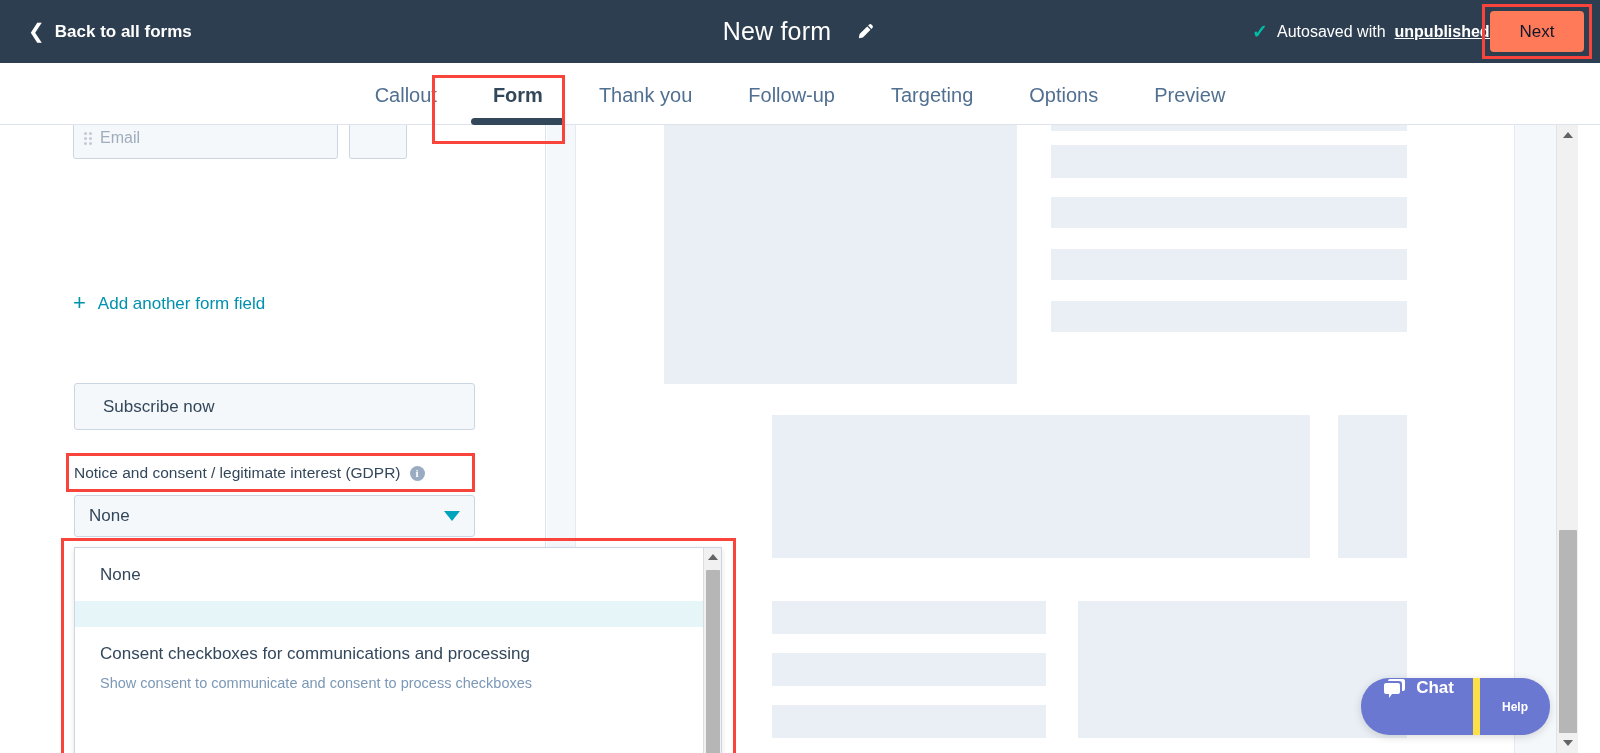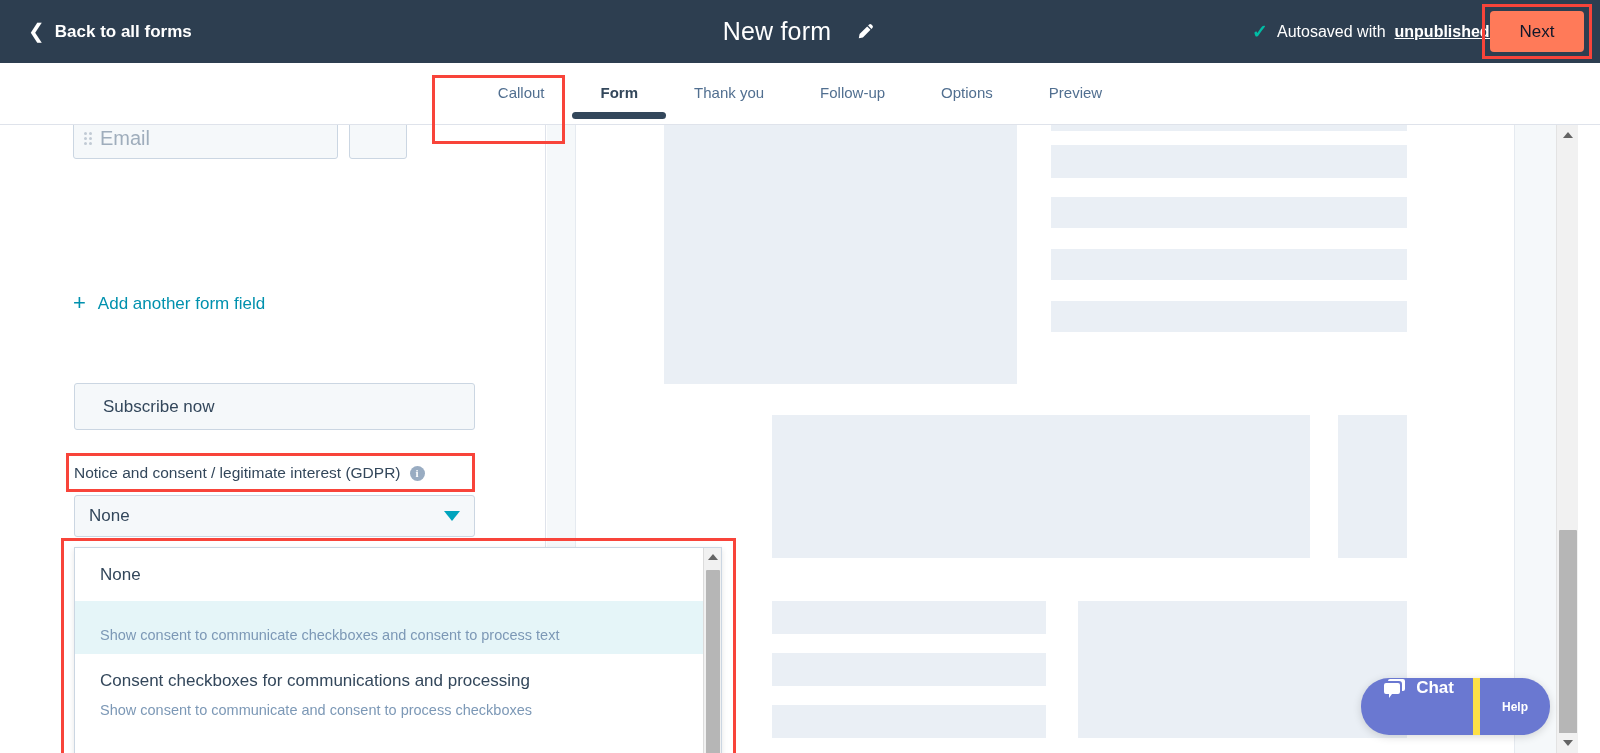--- a/index.html
+++ b/index.html
@@ -76,21 +76,21 @@
   .tabbar {
     position: absolute; left: 0; top: 63px;
     width: 1600px; height: 62px;
     background: #ffffff;
     border-bottom: 1px solid #dfe3eb;
     display: flex; align-items: flex-start; justify-content: center;
   }
   .tab {
     position: relative;
     padding: 21px 28px 0 28px;
-    font-size: 15px; color: #516f90; cursor: pointer;
+    font-size: 20px; color: #516f90; cursor: pointer;
     white-space: nowrap;
   }
   .tab.active { color: #33475b; font-weight: bold; }
   .tab.active::after {
     content:''; position: absolute;
     left: 50%; transform: translateX(-50%);
     bottom: -18px; width: 94px; height: 7px;
     background: #33475b; border-radius: 4px;
   }
   .tab-hi-box {
@@ -114,21 +114,21 @@
     border-right: 1px solid #dfe3eb;
   }
   .field-row-top {
     position: absolute; left: 73px; top: -8px;
     display: flex; gap: 11px; align-items: flex-start;
   }
   .email-pill {
     width: 265px; height: 42px;
     background: #f5f8fa; border: 1px solid #cbd6e2; border-radius: 3px;
     display: flex; align-items: center; gap: 8px; padding: 0 10px;
-    color: #9fadbc; font-size: 20px;
+    color: #9fadbc; font-size: 16px;
   }
   .drag-dots {
     display: grid; grid-template-columns: 3px 3px; gap: 2px; opacity: .6;
   }
   .drag-dots i { width: 3px; height: 3px; background: #9fadbc; display:block; border-radius: 50%;}
   .small-pill {
     width: 58px; height: 42px;
     background: #f5f8fa; border: 1px solid #cbd6e2; border-radius: 3px;
   }
 
@@ -309,20 +309,21 @@
     <button class="next-btn">Next</button>
     <div class="next-box"></div>
   </div>
 </div>
 
 <div class="tabbar">
   <div class="tab">Callout</div>
   <div class="tab active">Form</div>
   <div class="tab">Thank you</div>
   <div class="tab">Follow-up</div>
+  <div class="tab">Targeting</div>
   <div class="tab">Options</div>
   <div class="tab">Preview</div>
 </div>
 <div class="tab-hi-box"></div>
 
 <div class="body-area">
 
   <div class="left-panel">
 
     <div class="field-row-top">
@@ -363,21 +364,20 @@
     </div>
 
     <div class="dropdown">
       <div class="dd-list">
 
         <div class="dd-opt plain">
           <div class="t">None</div>
         </div>
 
         <div class="dd-opt sel">
-          <div class="s">Show consent to communicate checkboxes and consent to process text</div>
         </div>
 
         <div class="dd-opt">
           <div class="t">Consent checkboxes for communications and processing</div>
           <div class="s">Show consent to communicate and consent to process checkboxes</div>
         </div>
 
         <div class="dd-opt">
           
           

